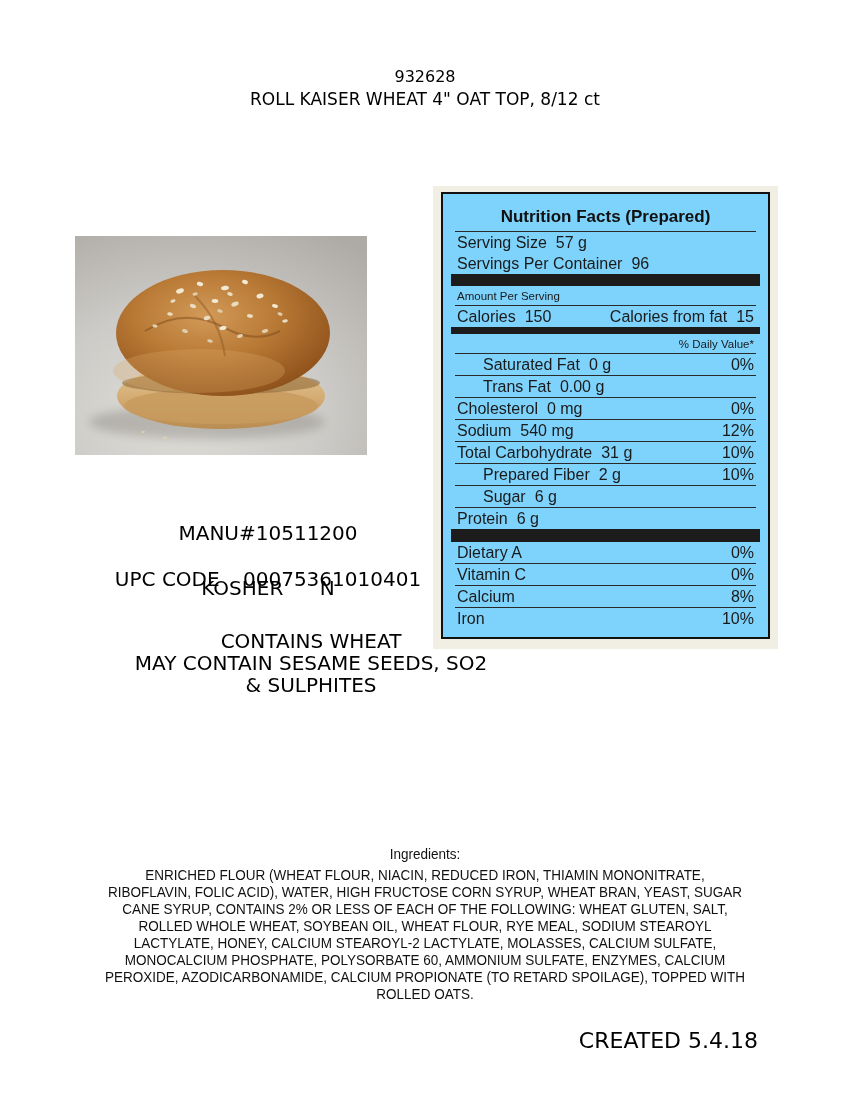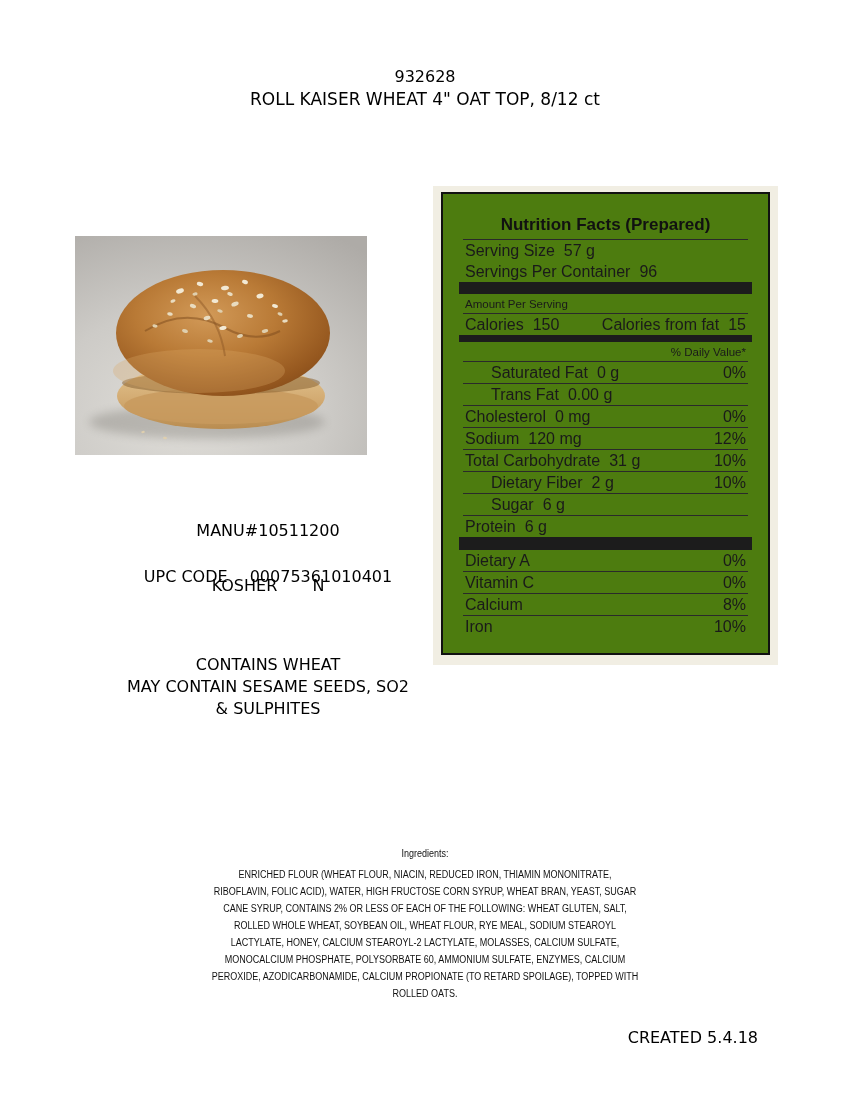--- a/index.html
+++ b/index.html
@@ -37,22 +37,22 @@
   .nf-panel {
     position: absolute;
     left: 433px; top: 186px;
     width: 345px;
     background: #f1eee3;
     padding: 6px 8px 10px 8px;
     font-family: "Liberation Sans", sans-serif;
   }
   .nf-box {
     border: 2px solid #111111;
-    background: #4d7c0f;
-    padding: 16px;
+    background: #7dd3fc;
+    padding: 8px;
   }
   .nf-title {
     font-size: 17px;
     font-weight: bold;
     text-align: center;
     padding: 5px 0 4px 0;
     color: #111111;
   }
   .nf-sep { height: 1px; background: #2a2a2a; margin: 0 4px; }
   .nf-bar { background: #1c1c1c; }
@@ -75,51 +75,51 @@
   .nf-row .r-group { margin-left: auto; display: flex; justify-content: flex-end; }
   .nf-row .r-group .amt { margin-left: 9px; }
   .nf-dvhead { justify-content: flex-end; }
 
   
   .info-col {
     position: absolute;
     left: 0; top: 0;
     width: 536px; height: 1100px;
     text-align: center;
-    font-size: 16px;
+    font-size: 20px;
   }
   .info-manu     { position: absolute; top: 521px; width: 100%; }
   .info-upc      { position: absolute; top: 567px; width: 100%; }
   .info-upc .val { margin-left: 17px; }
   .info-kosher   { position: absolute; top: 576px; width: 100%; }
   .info-kosher .val { margin-left: 30px; }
-  .info-allergen { position: absolute; top: 654px; width: 100%; line-height: 22px; }
+  .info-allergen { position: absolute; top: 630px; width: 100%; line-height: 22px; margin-left: 43px; }
 
   
   .ingredients {
     position: absolute;
     top: 845px; left: 0; width: 100%;
     text-align: center;
     font-family: "Liberation Sans", sans-serif;
-    font-size: 10px;
+    font-size: 15px;
     line-height: 17px;
     color: #111111;
   }
   .ingredients .ing-head { margin-bottom: 4px; }
   .ingredients div {
     white-space: nowrap;
     transform: scaleX(0.9);
     transform-origin: center;
   }
 
   
   .created {
     position: absolute;
     top: 1028px; right: 92px;
-    font-size: 16px;
+    font-size: 22px;
   }
 </style>
 </head>
 <body>
 
 <div class="page">
 
   <div class="header">
     <div class="h-num">932628</div>
     <div class="h-name">ROLL KAISER WHEAT 4" OAT TOP, 8/12 ct</div>
@@ -245,34 +245,34 @@
 
       <div class="nf-row">
         <span>Cholesterol</span>
         <span class="amt">0 mg</span>
         <span class="dv">0%</span>
       </div>
       <div class="nf-sep"></div>
 
       <div class="nf-row">
         <span>Sodium</span>
-        <span class="amt">120 mg</span>
+        <span class="amt">540 mg</span>
         <span class="dv">12%</span>
       </div>
       <div class="nf-sep"></div>
 
       <div class="nf-row">
         <span>Total Carbohydrate</span>
         <span class="amt">31 g</span>
         <span class="dv">10%</span>
       </div>
       <div class="nf-sep"></div>
 
       <div class="nf-row">
-        <span class="ind">Dietary Fiber</span>
+        <span class="ind">Prepared Fiber</span>
         <span class="amt">2 g</span>
         <span class="dv">10%</span>
       </div>
       <div class="nf-sep"></div>
 
       <div class="nf-row">
         <span class="ind">Sugar</span>
         <span class="amt">6 g</span>
         <span class="dv"></span>
       </div>

